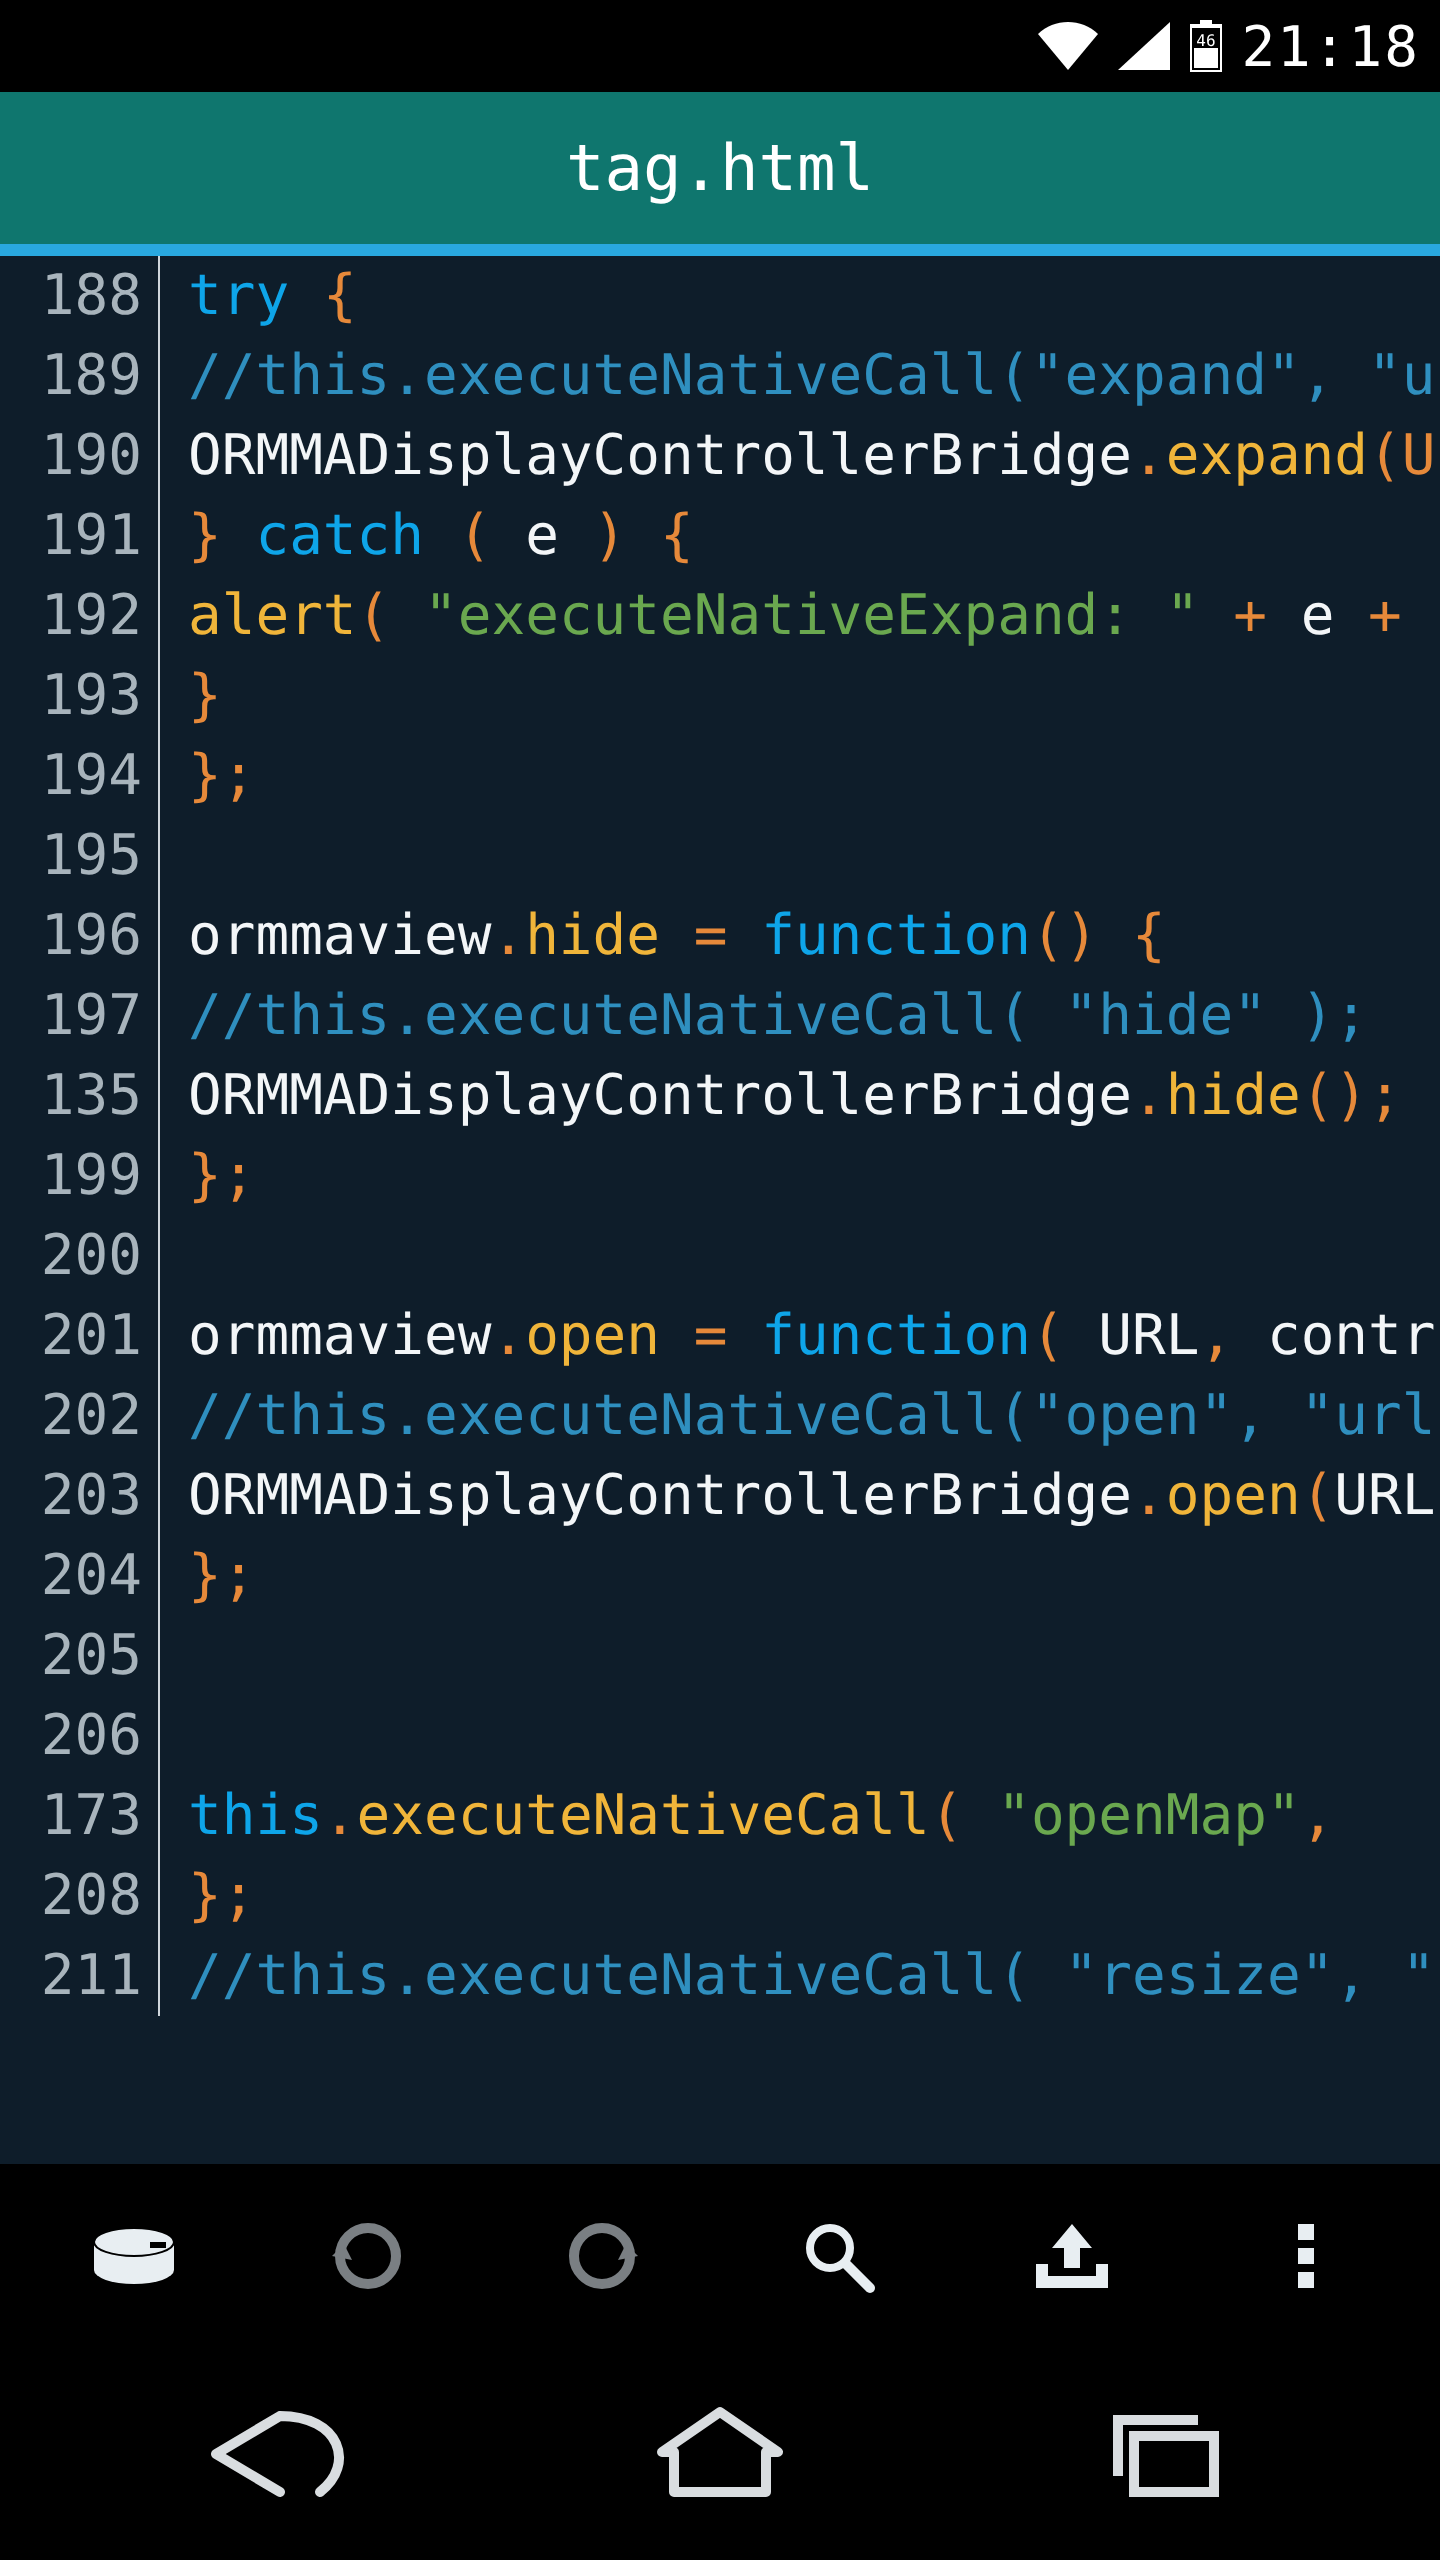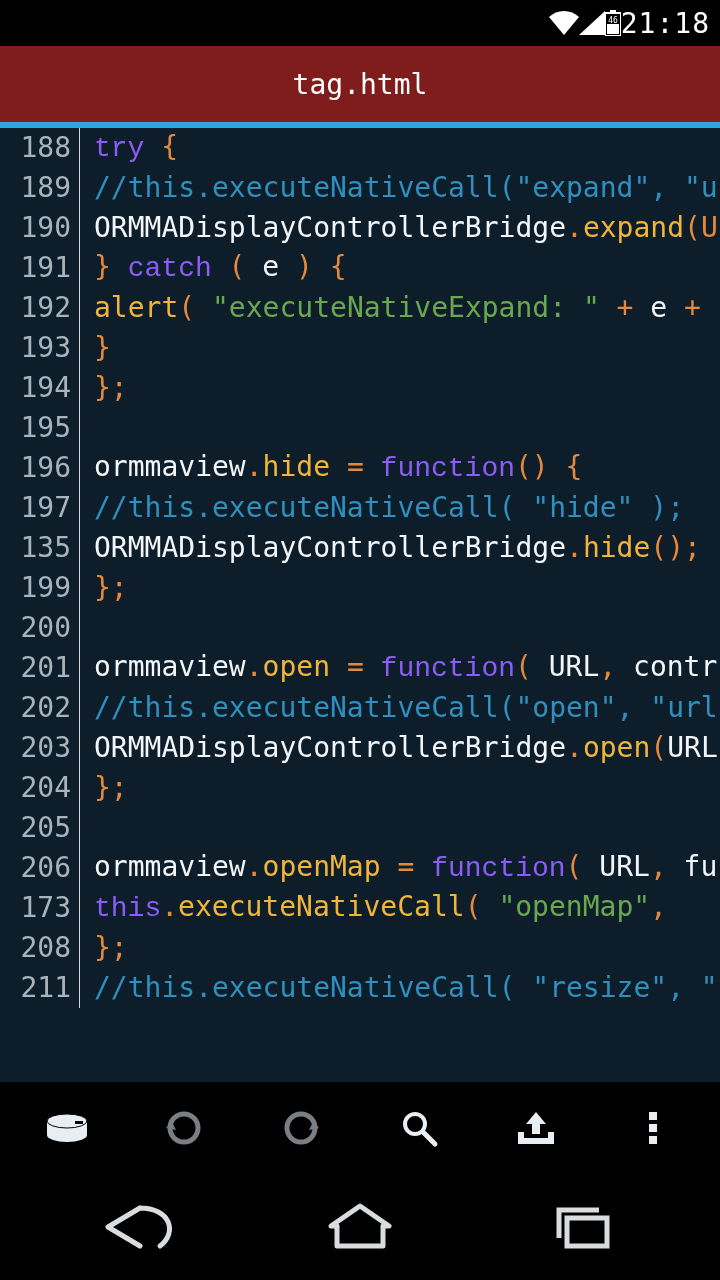--- a/index.html
+++ b/index.html
@@ -4,45 +4,45 @@
 <style>
   * { margin: 0; padding: 0; box-sizing: border-box; }
   html, body {
     width: 720px; height: 1280px; overflow: hidden;
     background: #000; font-family: "DejaVu Sans Mono", Menlo, Consolas, monospace;
   }
   .screen { width: 720px; height: 1280px; display: flex; flex-direction: column; background:#000; }
   
   .statusbar {
     height: 46px; background:#000; color:#fff; display:flex; align-items:center;
-    justify-content:flex-end; padding:0 10px; font-size:28px; font-weight:400;
+    justify-content:flex-end; padding:0 10px; gap:10px; font-size:28px; font-weight:400;
   }
   .statusbar .icon { display:inline-flex; align-items:center; justify-content:center; }
   .statusbar .time { font-family: inherit; letter-spacing:1px; }
   
   .titlebar {
-    height: 82px; background:#7f1d1d; color:#fff; display:flex; align-items:center;
-    justify-content:center; font-size:28px; border-bottom:6px solid #29a8df;
+    height: 82px; background:#0f766e; color:#fff; display:flex; align-items:center;
+    justify-content:center; font-size:32px; border-bottom:6px solid #29a8df;
   }
   
   .codewrap {
     flex:1 1 auto; background:#0e1d2a; overflow:hidden; position:relative;
   }
   .codelines { position:absolute; top:0; left:0; right:0; }
   .line { display:flex; align-items:center; height:40px; }
   .gutter {
     width:80px; text-align:right; padding-right:8px; color:#a8b4bc; background:#0e1d2a;
     font-size:28px; line-height:40px; border-right:1px solid #cfd6db;
   }
   .code {
     flex:1 1 auto; padding-left:14px; color:#e8eef2; font-size:28px; line-height:40px;
     white-space:pre; overflow:hidden;
   }
   
-  .tk-kw   { color:#8b5cf6;font-family:Liberation Mono, monospace; }  
+  .tk-kw   { color:#0ea5e9; }  
   .tk-id   { color:#f3f6f8; }  
   .tk-prop { color:#f0b53a; }  
   .tk-cmt  { color:#2f8fbf; }  
   .tk-str  { color:#6aa84f; }  
   .tk-op   { color:#e6893a; }  
   .tk-pn   { color:#e6893a; }  
   
   .toolbar {
     height:92px; background:#000; display:flex; align-items:center;
     justify-content:space-around; padding:0 8px;
@@ -155,21 +155,20 @@
         <div class="line">
           <div class="gutter">204</div>
           <div class="code"><span class="tk-pn">};</span></div>
         </div>
         <div class="line">
           <div class="gutter">205</div>
           <div class="code"></div>
         </div>
         <div class="line">
           <div class="gutter">206</div>
-          <div class="code"><span class="tk-id">ormmaview</span><span class="tk-op">.</span><span class="tk-prop">openMap</span><span class="tk-id"> </span><span class="tk-op">=</span><span class="tk-id"> </span><span class="tk-kw">function</span><span class="tk-pn">(</span><span class="tk-id"> URL</span><span class="tk-op">,</span><span class="tk-id"> fu</span></div>
         </div>
         <div class="line">
           <div class="gutter">173</div>
           <div class="code"><span class="tk-kw">this</span><span class="tk-op">.</span><span class="tk-prop">executeNativeCall</span><span class="tk-pn">(</span><span class="tk-id"> </span><span class="tk-str">"openMap"</span><span class="tk-op">,</span><span class="tk-id">  </span></div>
         </div>
         <div class="line">
           <div class="gutter">208</div>
           <div class="code"><span class="tk-pn">};</span></div>
         </div>
         <div class="line">

